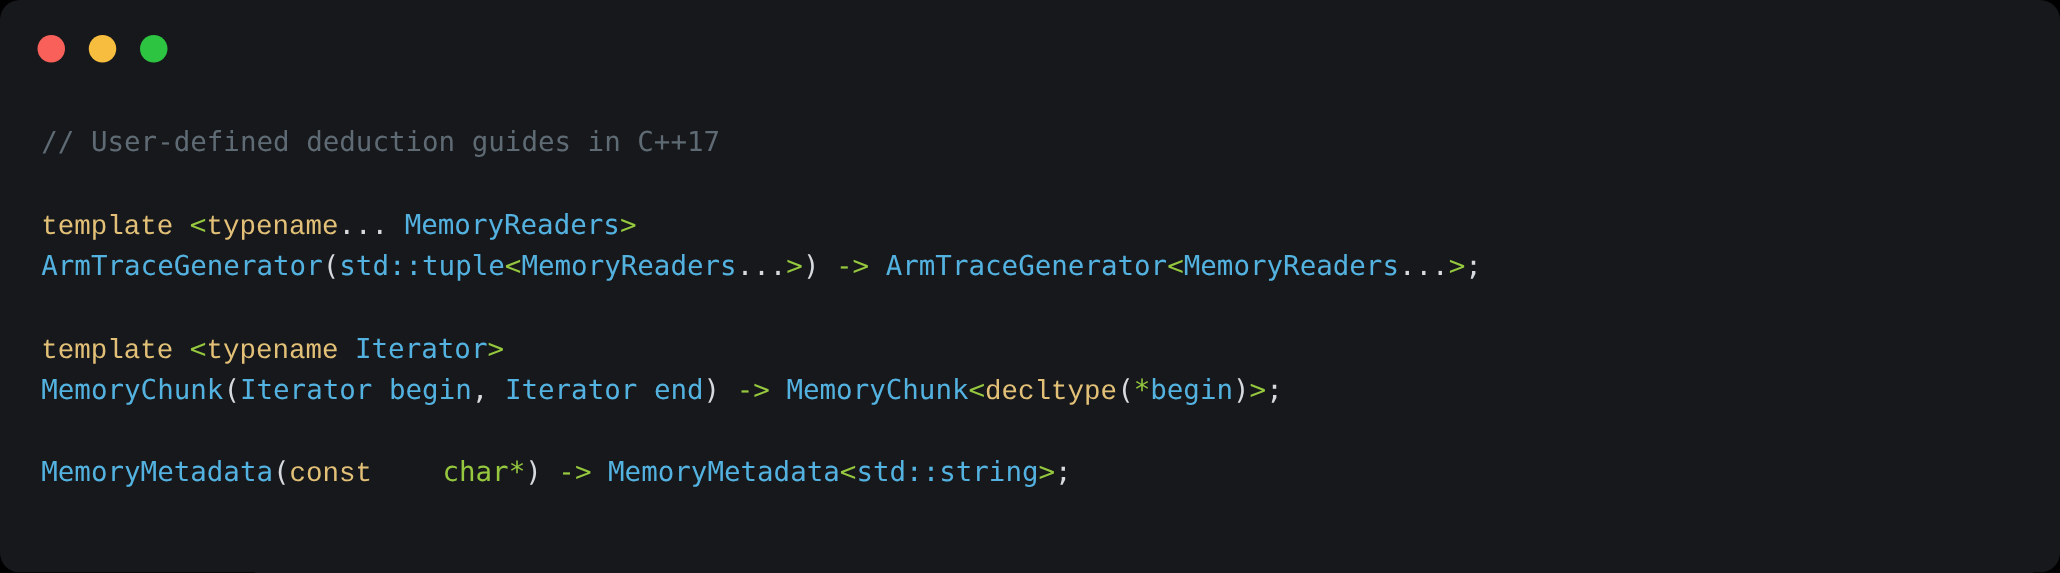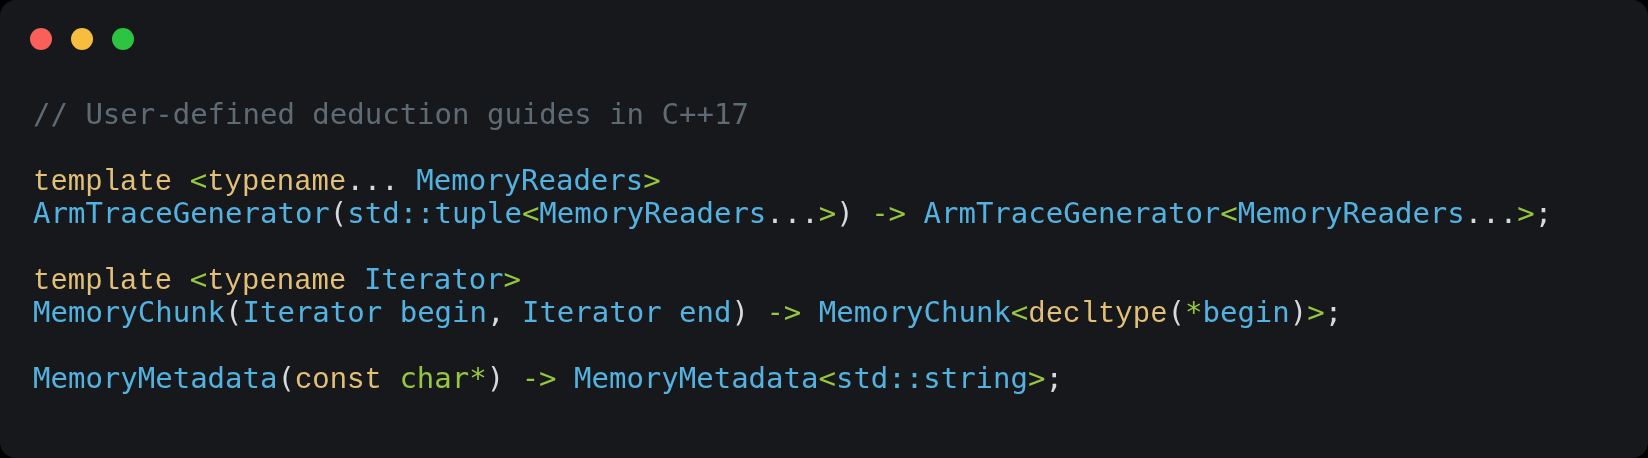--- a/index.html
+++ b/index.html
@@ -47,31 +47,31 @@
   .dot.close    { background: var(--dot-close); }
   .dot.minimize { background: var(--dot-minimize); }
   .dot.zoom     { background: var(--dot-zoom); }
   .code {
     position: absolute;
     top: 98px;
     left: 33px;
     right: 20px;
     margin: 0;
     font-family: "DejaVu Sans Mono", "Liberation Mono", monospace;
-    font-size: 29px;
+    font-size: 22px;
     line-height: 33px;
     white-space: pre;
     color: var(--plain);
   }
   .code-line { height: 33px; }
   .tok-comment  { color: var(--comment); }
   .tok-keyword  { color: var(--keyword); font-family: Liberation Mono, monospace; }
   .tok-type     { color: var(--type); }
   .tok-operator { color: var(--operator); }
-  .tok-builtin  { color: var(--builtin); }
+  .tok-builtin  { color: var(--builtin); margin-left: 43px; }
   .tok-plain    { color: var(--plain); }
 </style>
 </head>
 <body>
 
 <div class="window">
   <div class="titlebar">
     <span class="dot close"></span>
     <span class="dot minimize"></span>
     <span class="dot zoom"></span>

